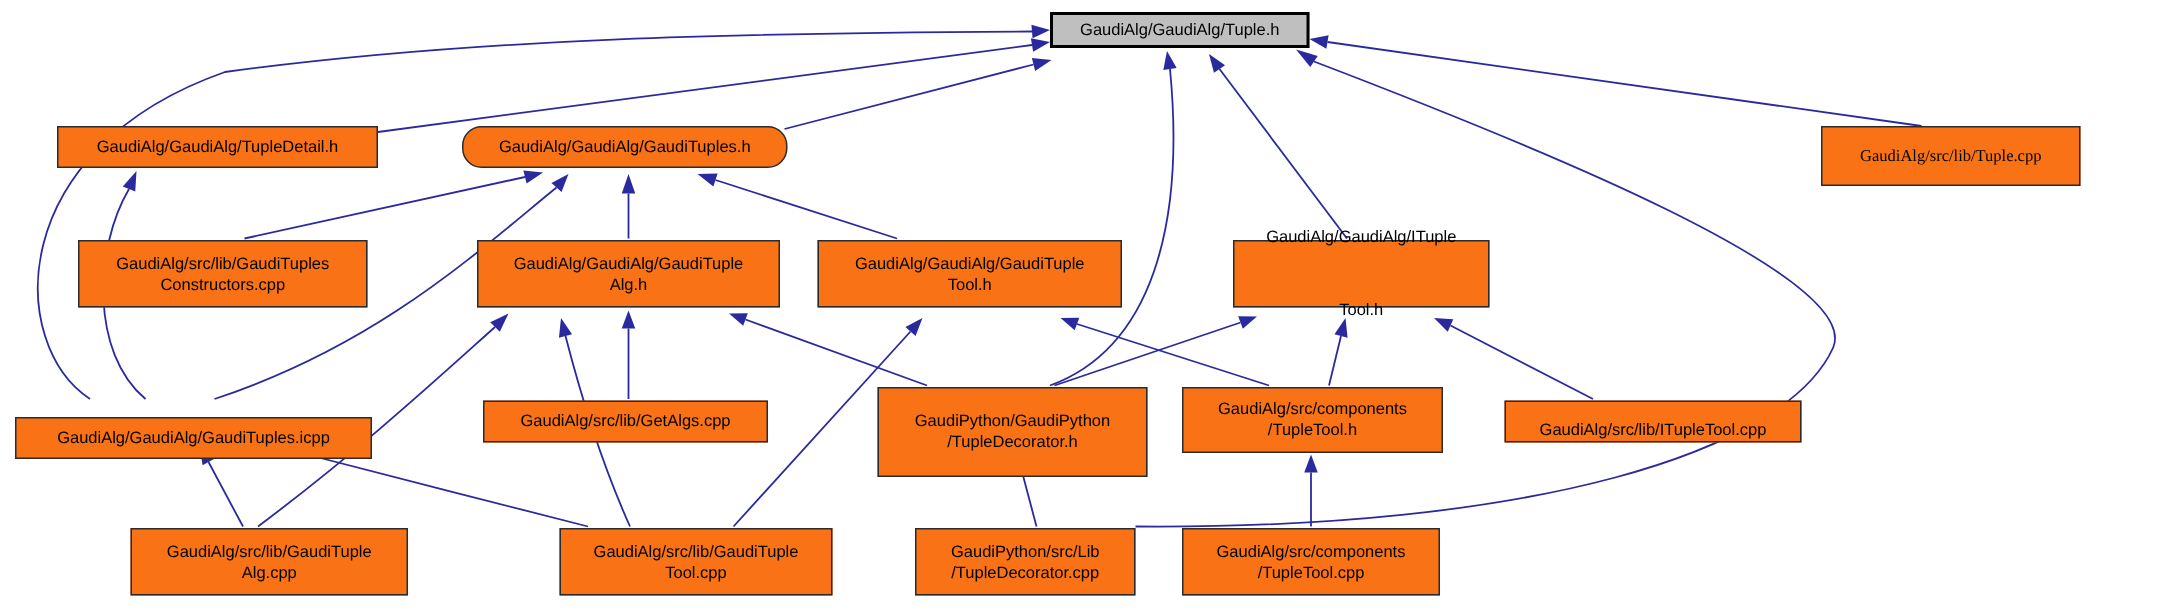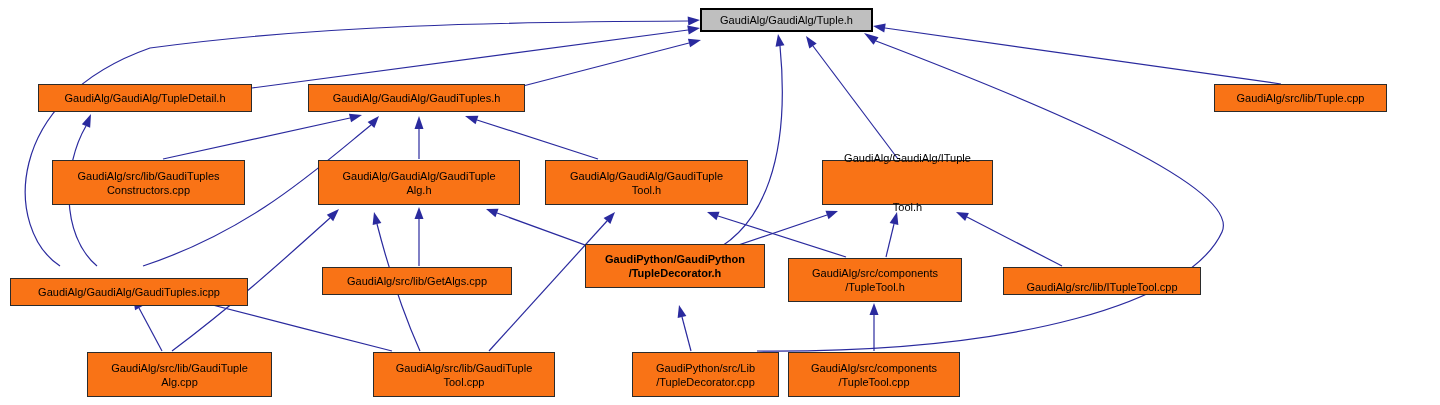--- a/index.html
+++ b/index.html
@@ -70,24 +70,24 @@
       <path d="M874,351 L874,315" class="edge-path" stroke="#2a2a9e"></path>
       <polygon points="874,303 878.5,315 869.5,315" fill="#2a2a9e"></polygon>
     </svg>
   <div id="nodes">
       <div class="node root" style="left: 700px; top: 8px; width: 173px; height: 24px;">
         <div class="line">GaudiAlg/GaudiAlg/Tuple.h</div>
       </div>
       <div class="node" style="left: 38px; top: 84px; width: 214px; height: 28px;">
         <div class="line">GaudiAlg/GaudiAlg/TupleDetail.h</div>
       </div>
-      <div class="node" style="left: 308px; top: 84px; width: 217px; height: 28px;">
+      <div class="node" style="left: 308px; top: 84px; width: 217px; height: 28px; border-radius: 13px;">
         <div class="line">GaudiAlg/GaudiAlg/GaudiTuples.h</div>
       </div>
-      <div class="node" style="left: 1214px; top: 84px; width: 173px; height: 28px;">
+      <div class="node" style="left: 1214px; top: 84px; width: 173px; height: 40px; font-family: Liberation Serif, serif;">
         <div class="line">GaudiAlg/src/lib/Tuple.cpp</div>
       </div>
       <div class="node" style="left: 52px; top: 160px; width: 193px; height: 45px;">
         <div class="line">GaudiAlg/src/lib/GaudiTuples</div>
         <div class="line">Constructors.cpp</div>
       </div>
       <div class="node" style="left: 318px; top: 160px; width: 202px; height: 45px;">
         <div class="line">GaudiAlg/GaudiAlg/GaudiTuple</div>
         <div class="line">Alg.h</div>
       </div>
@@ -98,40 +98,40 @@
       <div class="node" style="left: 822px; top: 160px; width: 171px; height: 45px; gap: 35px;">
         <div class="line">GaudiAlg/GaudiAlg/ITuple</div>
         <div class="line">Tool.h</div>
       </div>
       <div class="node" style="left: 10px; top: 278px; width: 238px; height: 28px;">
         <div class="line">GaudiAlg/GaudiAlg/GaudiTuples.icpp</div>
       </div>
       <div class="node" style="left: 322px; top: 267px; width: 190px; height: 28px;">
         <div class="line">GaudiAlg/src/lib/GetAlgs.cpp</div>
       </div>
-      <div class="node" style="left: 585px; top: 244px; width: 180px; height: 44px; font-weight: bold;">
+      <div class="node" style="left: 585px; top: 258px; width: 180px; height: 60px;">
         <div class="line">GaudiPython/GaudiPython</div>
         <div class="line">/TupleDecorator.h</div>
       </div>
       <div class="node" style="left: 788px; top: 258px; width: 174px; height: 44px;">
         <div class="line">GaudiAlg/src/components</div>
         <div class="line">/TupleTool.h</div>
       </div>
       <div class="node" style="left: 1003px; top: 267px; width: 198px; height: 28px; justify-content: flex-end;">
         <div class="line">GaudiAlg/src/lib/ITupleTool.cpp</div>
       </div>
       <div class="node" style="left: 87px; top: 352px; width: 185px; height: 45px;">
         <div class="line">GaudiAlg/src/lib/GaudiTuple</div>
         <div class="line">Alg.cpp</div>
       </div>
       <div class="node" style="left: 373px; top: 352px; width: 182px; height: 45px;">
         <div class="line">GaudiAlg/src/lib/GaudiTuple</div>
         <div class="line">Tool.cpp</div>
       </div>
-      <div class="node" style="left: 610px; top: 352px; width: 147px; height: 45px; margin-left: 22px;">
+      <div class="node" style="left: 610px; top: 352px; width: 147px; height: 45px;">
         <div class="line">GaudiPython/src/Lib</div>
         <div class="line">/TupleDecorator.cpp</div>
       </div>
       <div class="node" style="left: 788px; top: 352px; width: 172px; height: 45px;">
         <div class="line">GaudiAlg/src/components</div>
         <div class="line">/TupleTool.cpp</div>
       </div>
     </div>
 </div>
 

